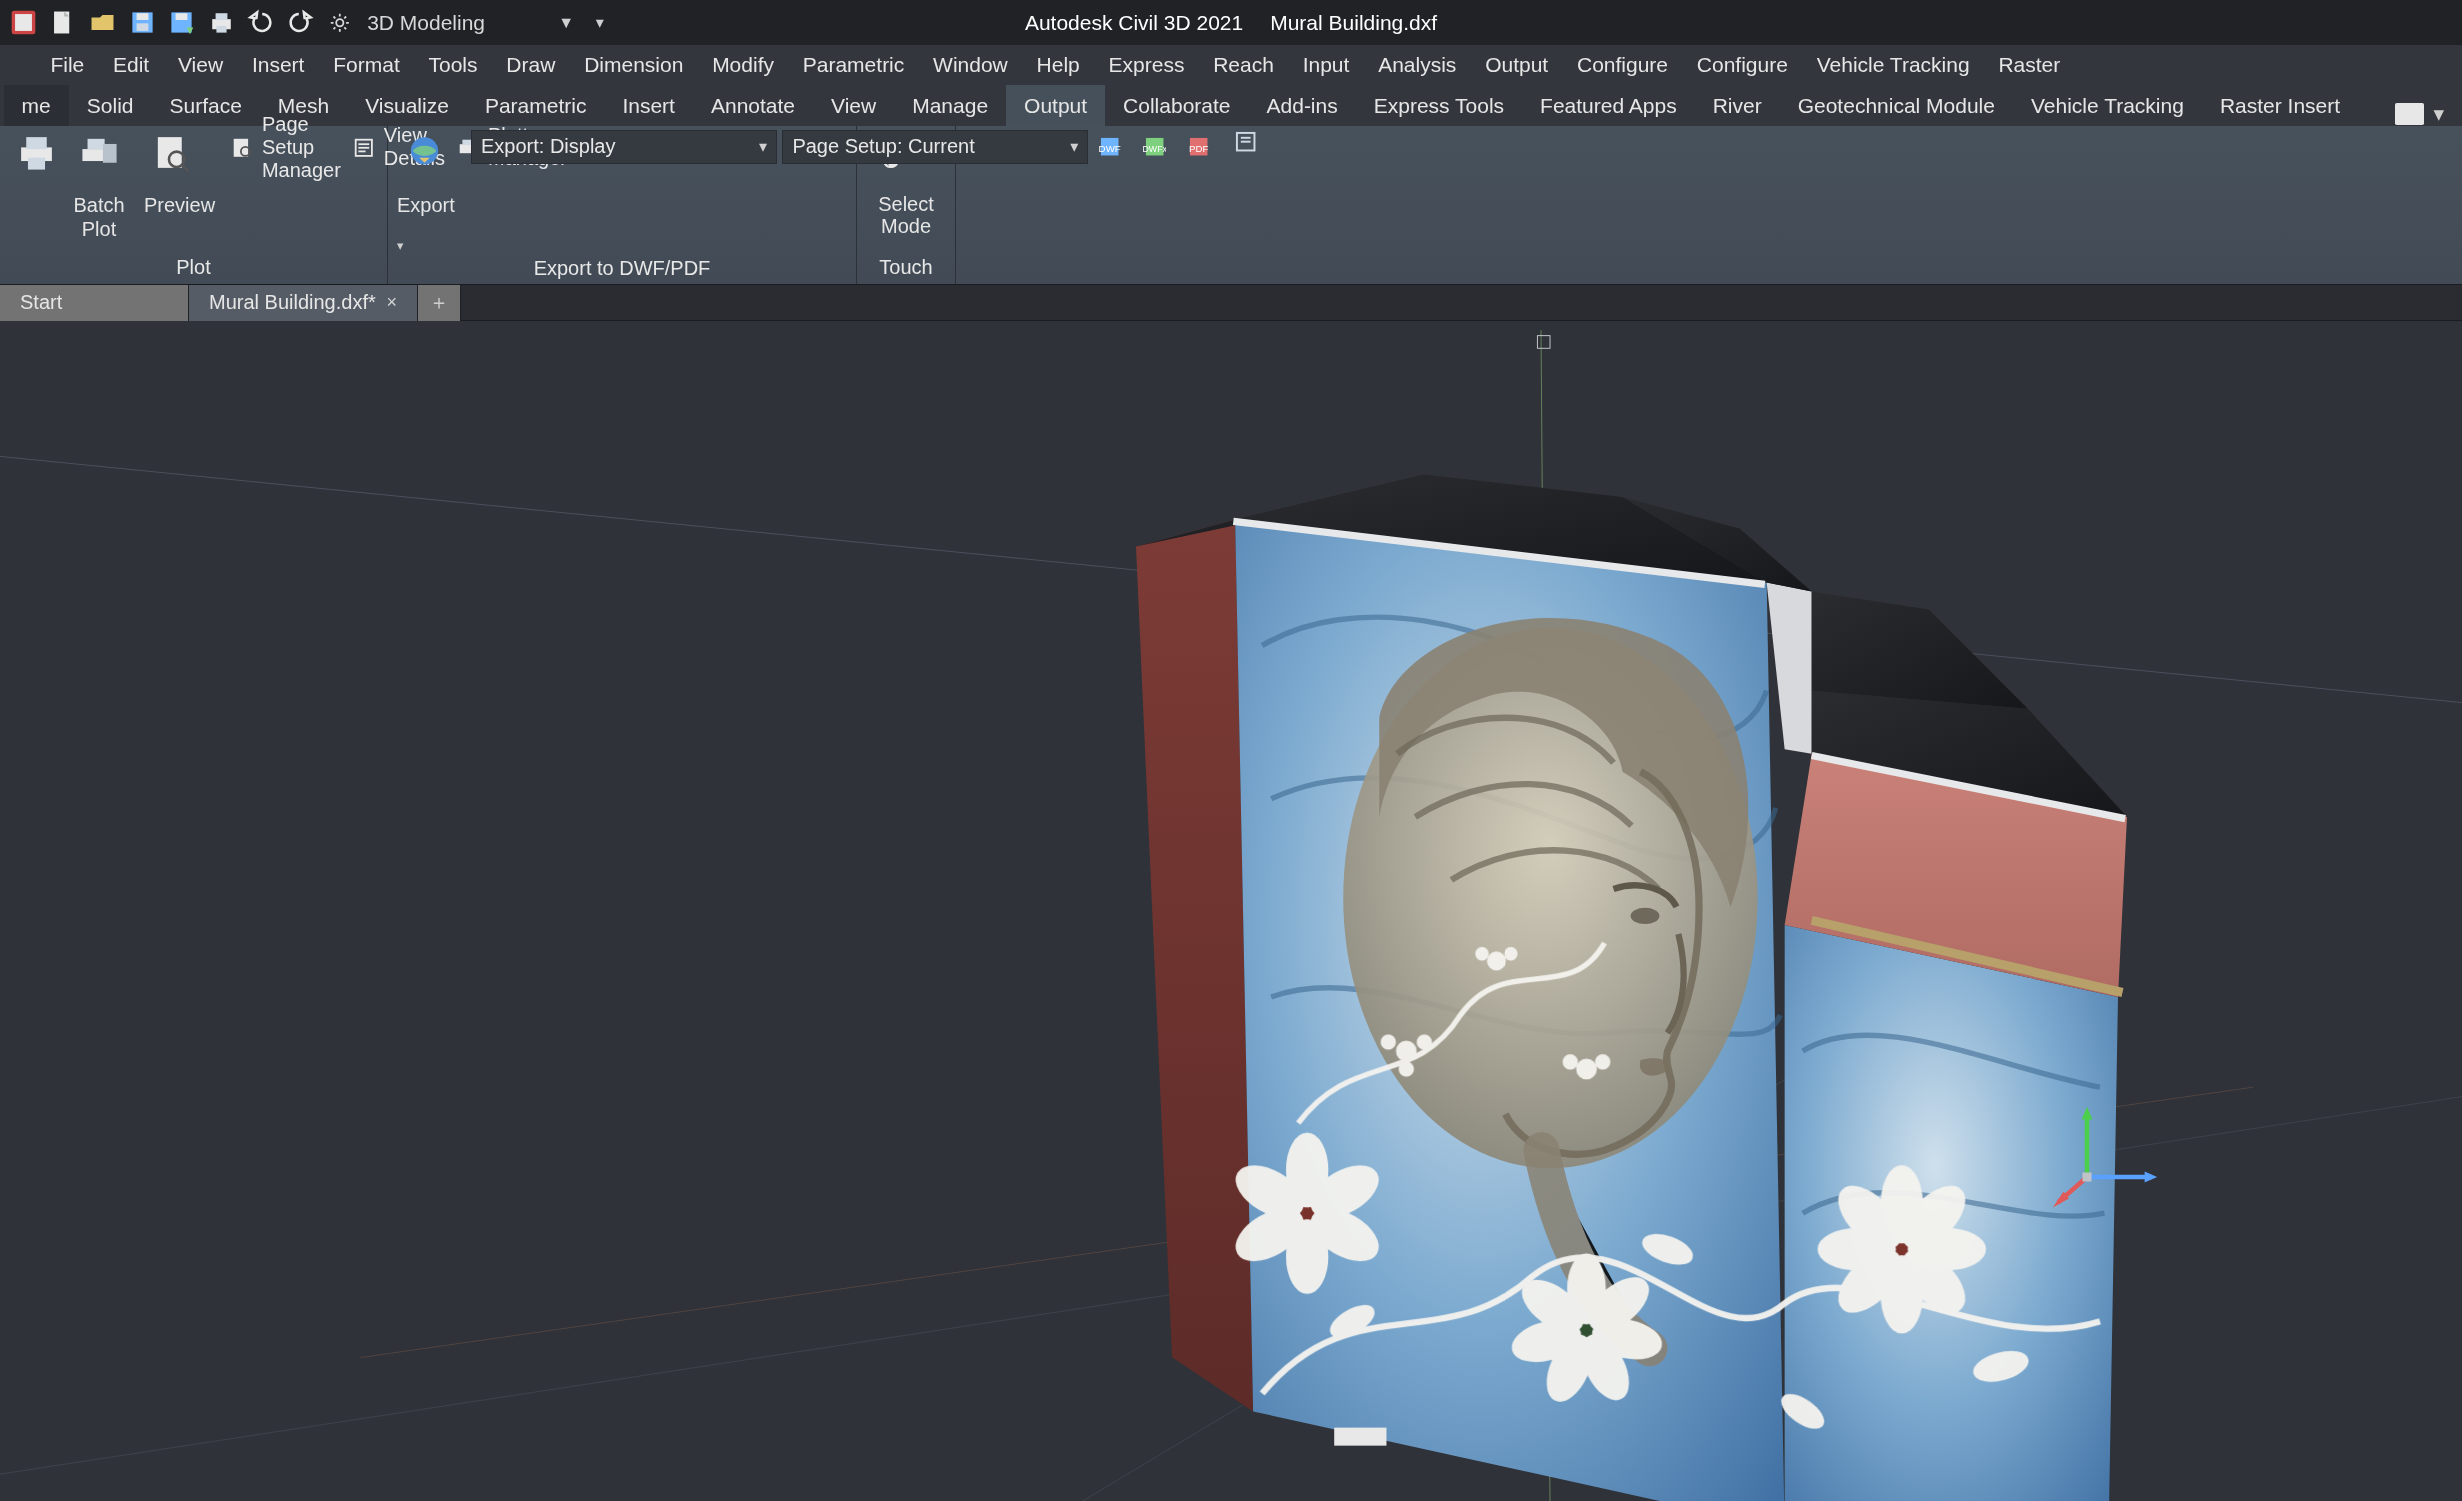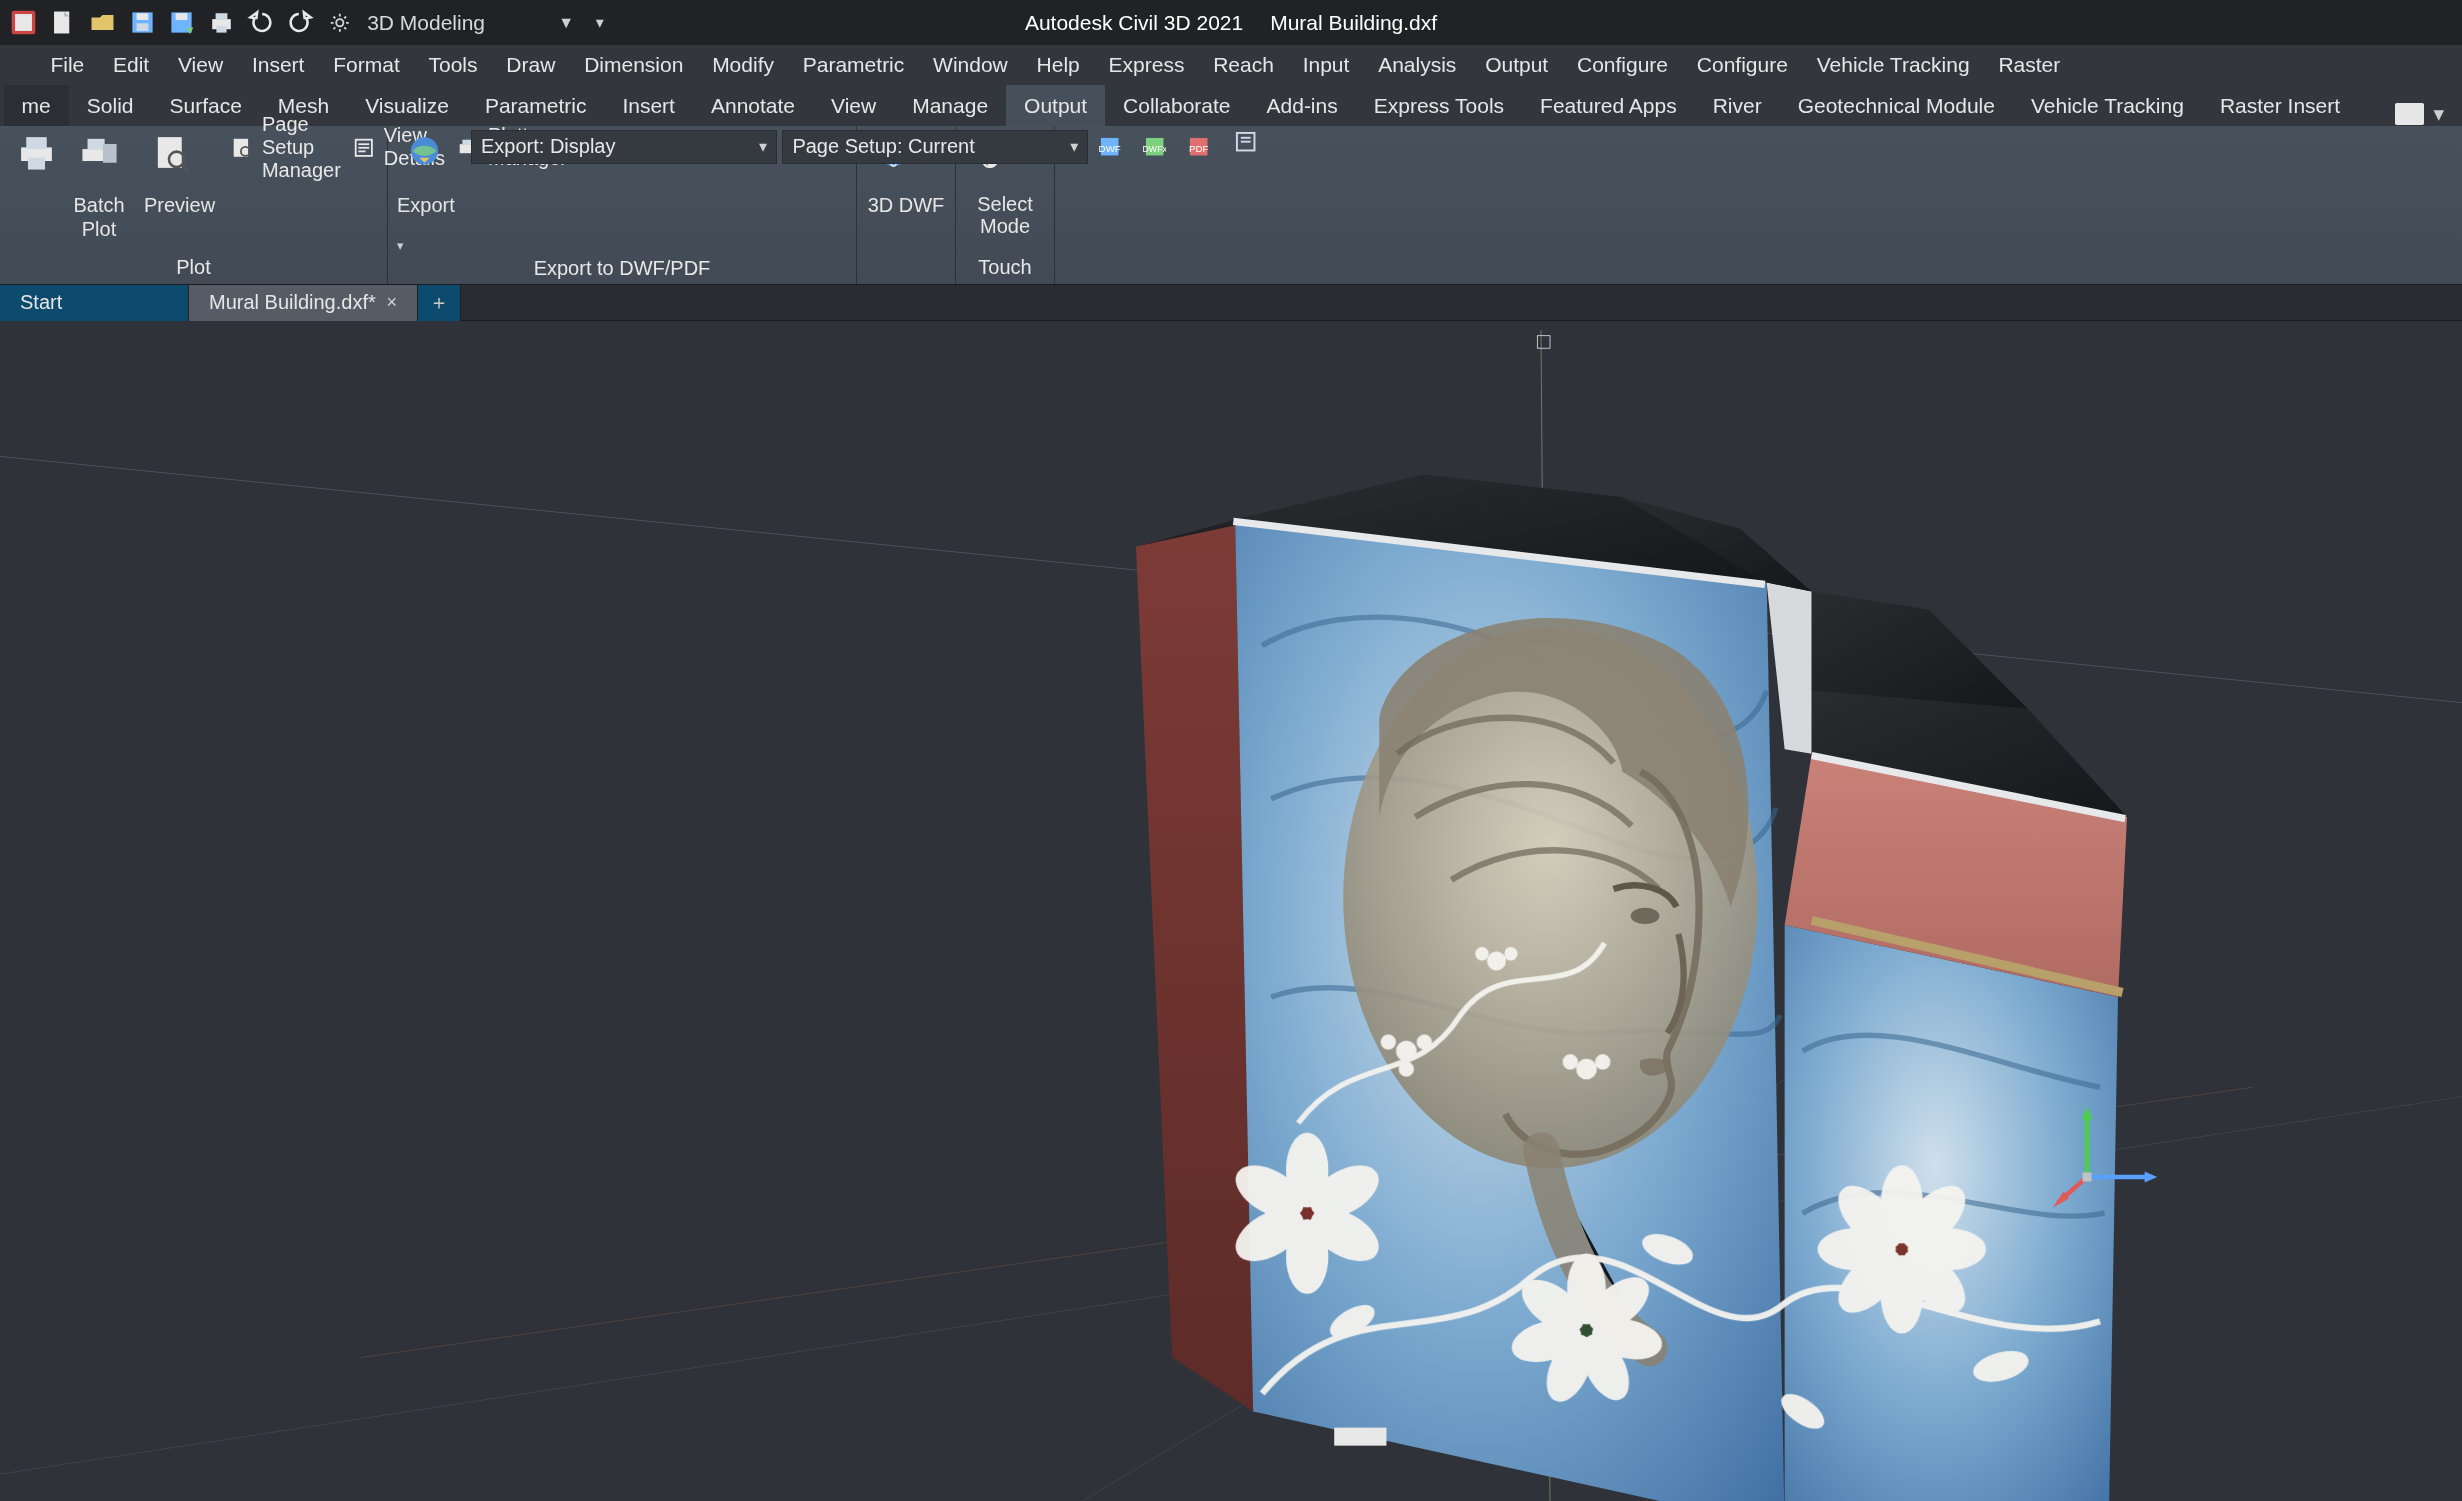--- a/index.html
+++ b/index.html
@@ -41,21 +41,21 @@
 .smallbtn{display:flex;align-items:center;gap:9px;font-size:20px;color:#e8e8e8;height:32px}
 .smallbtn .sic{width:25px;height:25px;display:flex;align-items:center;justify-content:center}
 .smallbtn .sic svg{width:21.6px;height:21.6px}
 .ddbox{width:306px;height:34px;background:#353a41;border:0.9px solid #2a2e34;display:flex;align-items:center;padding:0 9px;font-size:20px;color:#e8e8e8;position:relative}
 .ddbox .car{margin-left:auto;font-size:16px;color:#cfcfcf}
 .expico{width:32px;height:32px;display:flex;align-items:flex-start;justify-content:center}
 .expico svg{width:23.4px;height:23.4px}
 
 
 .doctabs{height:36px;background:#2a2c31;display:flex;align-items:center;padding-left:0;border-bottom:0.9px solid #1a1c20}
-.doctab{height:36px;display:flex;align-items:center;padding:0 20px;font-size:20px;color:#e6e6e6;background:#0c4a6e;border-right:0.9px solid #1f2125;gap:10.8px}
+.doctab{height:36px;display:flex;align-items:center;padding:0 20px;font-size:20px;color:#e6e6e6;background:#737373;border-right:0.9px solid #1f2125;gap:10.8px}
 .doctab.active{background:#565c66}
 .doctab .x{font-size:18px;color:#d4d4d4}
 .doctab.add{width:43px;justify-content:center;color:#cfcfcf}
 
 
 .viewport{position:relative;height:calc(1502px - 45px - 40px - 41px - 159px - 36px);background:#2f3238;overflow:hidden}
 .building{position:absolute;left:1118px;top:99px;width:1009px;height:1154px}
 .gizmo{position:absolute;right:303px;top:784px;width:108px;height:108px}
 </style>
 </head>
@@ -297,35 +297,20 @@
               <rect x="3" y="3" width="18" height="18" fill="none" stroke="#cfd9e4" stroke-width="2"></rect>
               <line x1="7" y1="8" x2="17" y2="8" stroke="#cfd9e4" stroke-width="2"></line>
               <line x1="7" y1="12" x2="17" y2="12" stroke="#cfd9e4" stroke-width="2"></line>
             </svg>
           </div>
       </div>
     </div>
     <div class="label">Export to DWF/PDF</div>
   </div>
 
-  <div class="panel" style="width:99px">
-    <div class="row">
-      <div class="bigbtn" style="width:99px">
-        <div class="ic">
-            <svg viewBox="0 0 48 48">
-              <circle cx="24" cy="24" r="16" fill="#4a8bd8"></circle>
-              <ellipse cx="24" cy="24" rx="16" ry="6" fill="none" stroke="#cfe4f7" stroke-width="2"></ellipse>
-              <ellipse cx="24" cy="24" rx="6" ry="16" fill="none" stroke="#cfe4f7" stroke-width="2"></ellipse>
-            </svg>
-          </div>
-        <div class="cap">3D DWF</div>
-      </div>
-    </div>
-    <div class="label"></div>
-  </div>
 
   <div class="panel" style="width:99px">
     <div class="row">
       <div class="bigbtn" style="width:99px">
         <div class="ic">
             <svg viewBox="0 0 48 48">
               <path d="M18 40V18c0-2 3-2 3 0v10V12c0-2 3-2 3 0v16V14c0-2 3-2 3 0v14V18c0-2 3-2 3 0v16c0 4-3 8-8 8h-2c-3 0-5-1-7-4l-5-8c-1-2 2-4 3-2z" fill="#e8e8e8"></path>
             </svg>
           </div>
         <div class="cap" style="line-height:21.6px"><span>Select</span><br><span>Mode</span></div>

